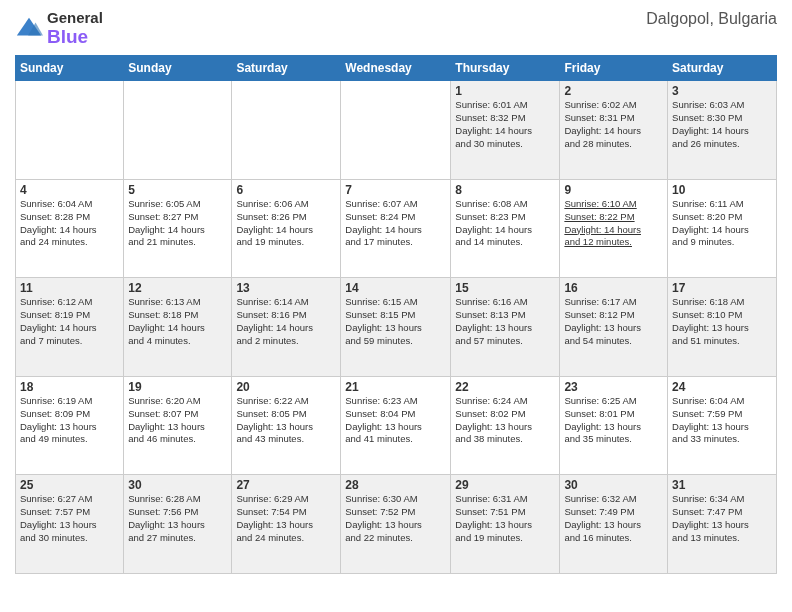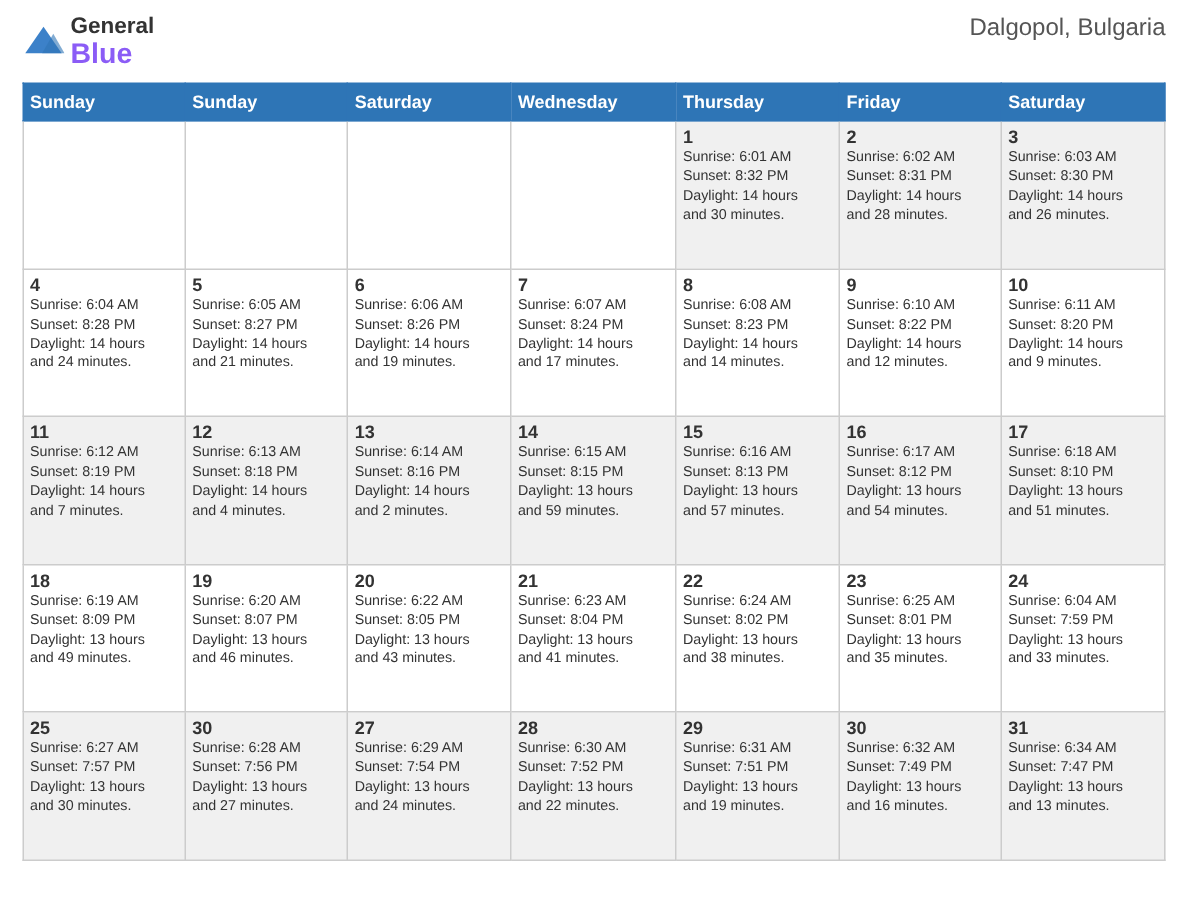--- a/index.html
+++ b/index.html
@@ -209,21 +209,21 @@
           </td>
           <td>
             <span class="day-number">8</span>
             <div class="day-info" style="white-space: pre-line;">Sunrise: 6:08 AM
 Sunset: 8:23 PM
 Daylight: 14 hours
 and 14 minutes.</div>
           </td>
           <td>
             <span class="day-number">9</span>
-            <div class="day-info" style="white-space: pre-line;">Sunrise: 6:10 AM
+            <div class="day-info" style="white-space: pre-line; text-decoration: underline;">Sunrise: 6:10 AM
 Sunset: 8:22 PM
 Daylight: 14 hours
 and 12 minutes.</div>
           </td>
           <td>
             <span class="day-number">10</span>
             <div class="day-info" style="white-space: pre-line;">Sunrise: 6:11 AM
 Sunset: 8:20 PM
 Daylight: 14 hours
 and 9 minutes.</div>

